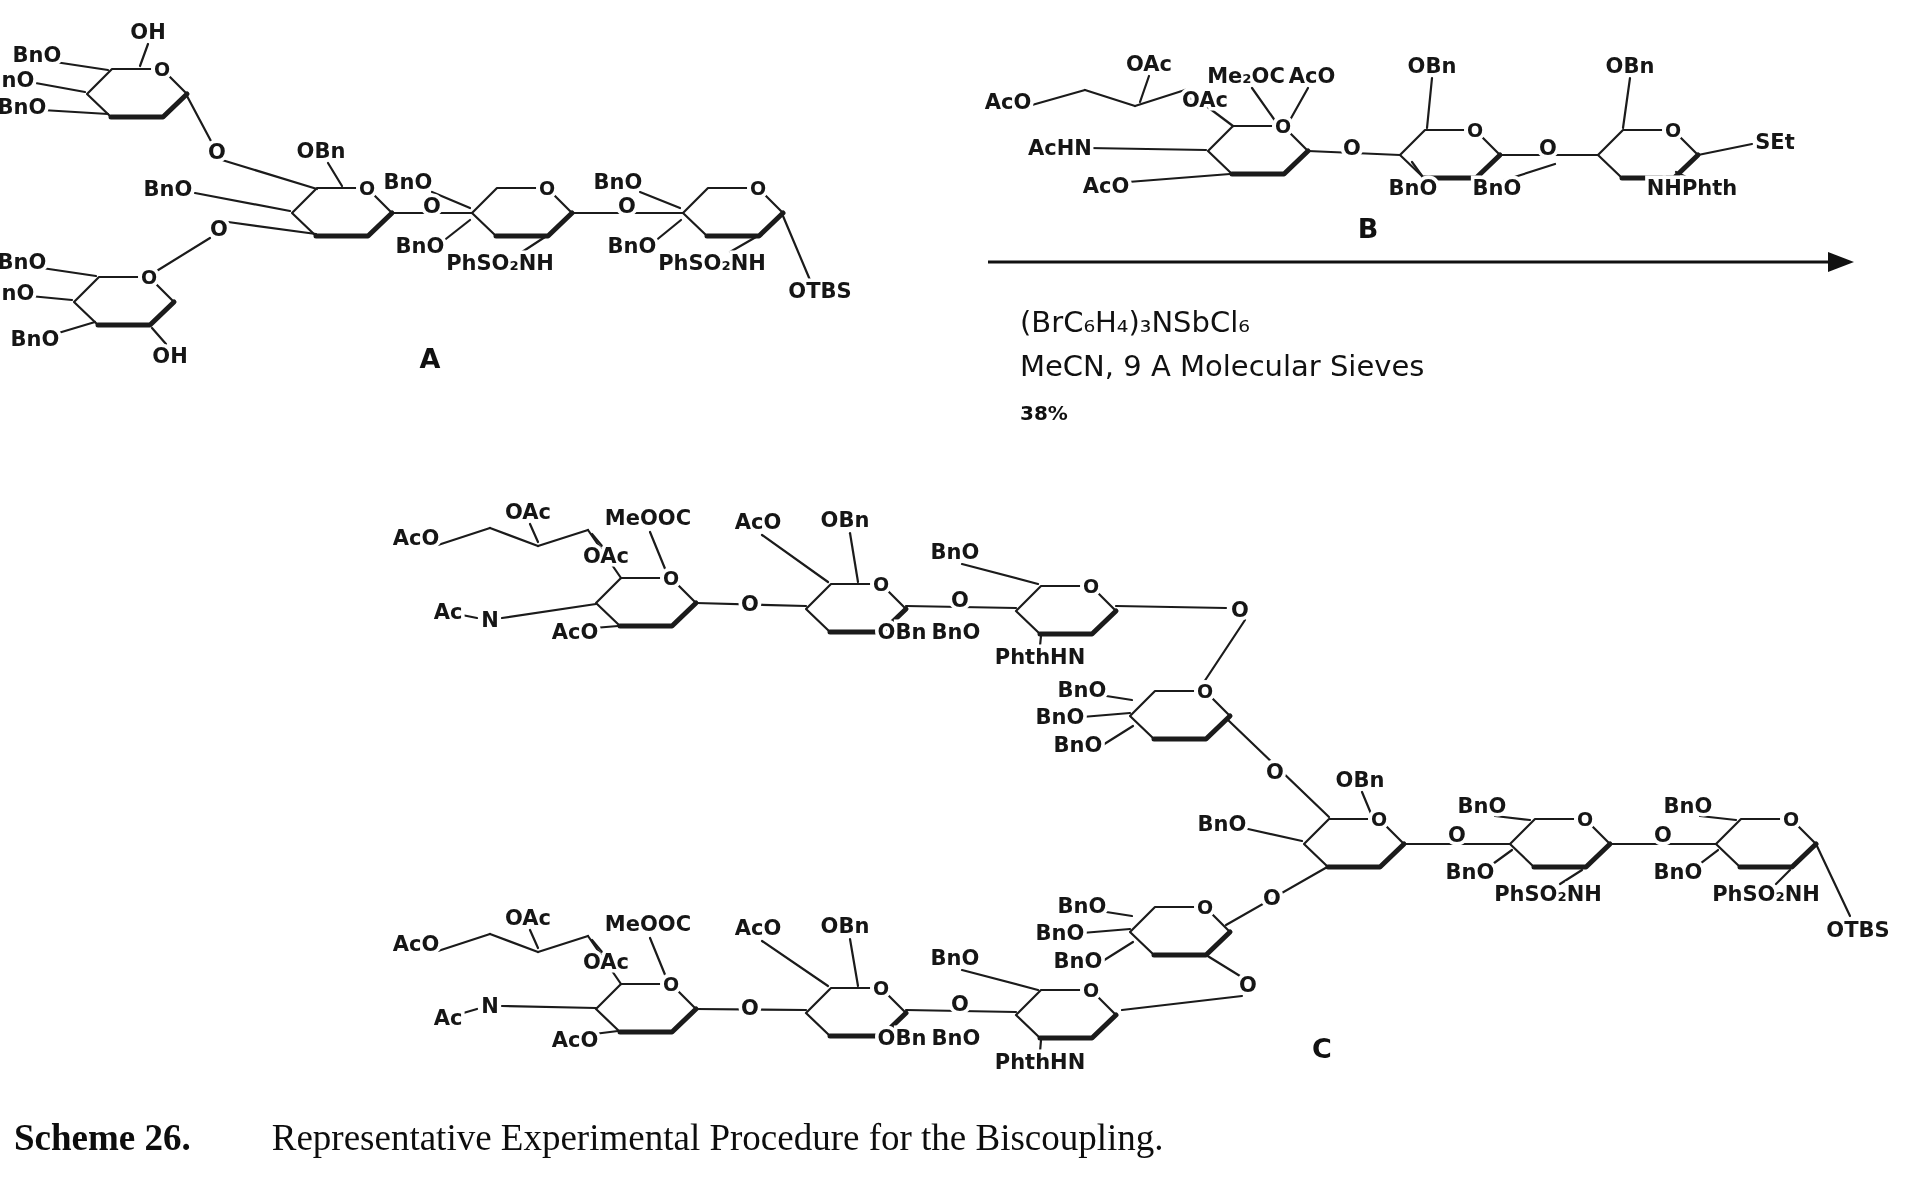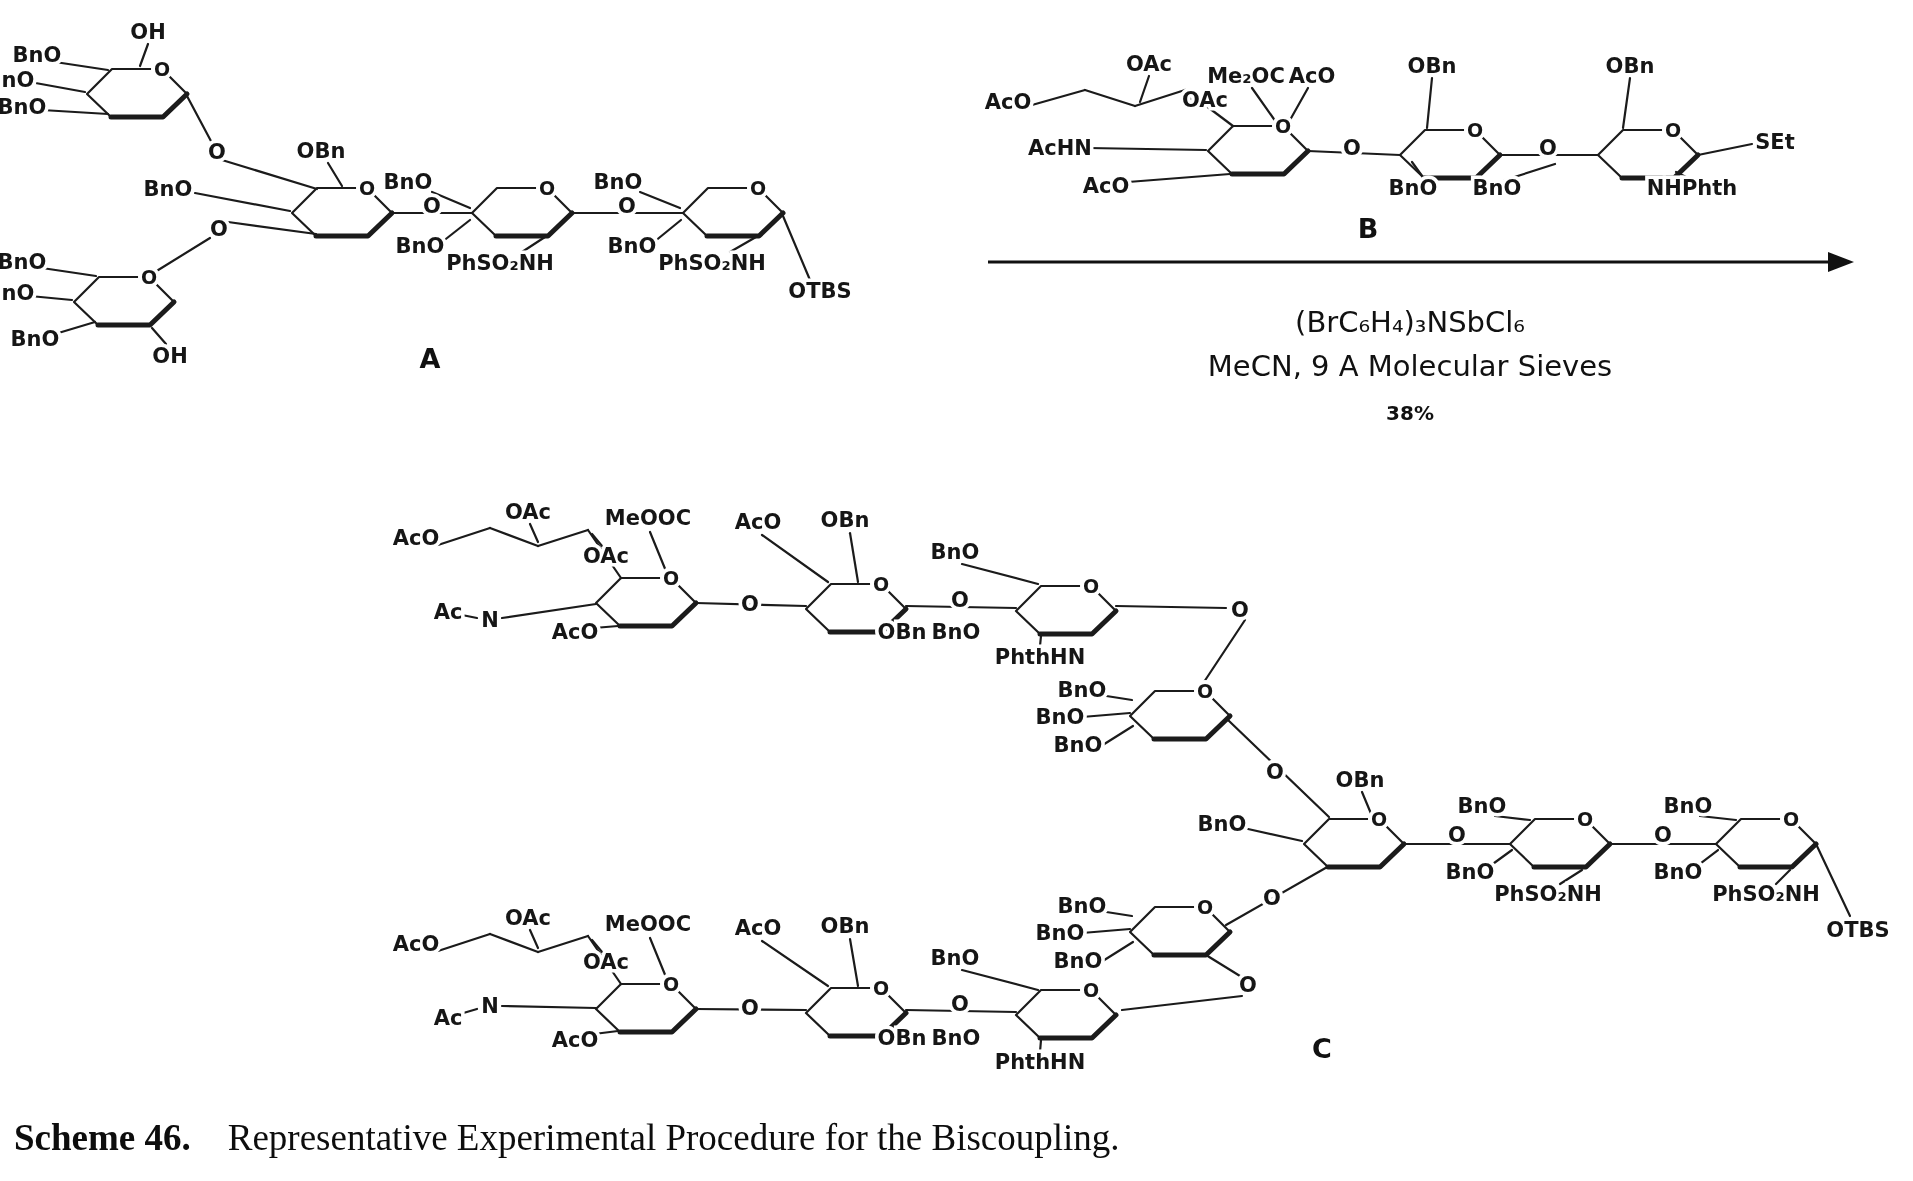--- a/index.html
+++ b/index.html
@@ -8,28 +8,28 @@
   svg text{text-anchor:middle;dominant-baseline:central;}
   .sub{font:700 21px "DejaVu Sans",sans-serif;fill:#161616;paint-order:stroke;stroke:#ffffff;stroke-width:7px;}
   .atom{font:700 19px "DejaVu Sans",sans-serif;fill:#161616;}
   .tag{font:700 27px "DejaVu Sans",sans-serif;fill:#111111;}
   .bond{stroke:#1b1b1b;stroke-width:2.2;fill:none;stroke-linecap:round;}
   .ring{fill:none;stroke:#1b1b1b;stroke-width:2.2;stroke-linejoin:round;}
   .ring-front{fill:none;stroke:#1b1b1b;stroke-width:5;stroke-linecap:round;stroke-linejoin:round;}
   .obg{fill:#ffffff;}
   .arrow-line{stroke:#111111;stroke-width:3;}
   .arrow-head{fill:#111111;}
-  #conditions{position:absolute;left:1020px;top:300px;width:780px;text-align:center;
+  #conditions{position:absolute;left:1020px;top:300px;width:780px;text-align:left;
               font-family:"DejaVu Sans",sans-serif;color:#111111;}
   #conditions .cond-line{font-size:29px;line-height:44px;font-weight:400;}
   #conditions .cond-yield{font-size:20px;line-height:50px;font-weight:700;}
   #caption{position:absolute;left:14px;top:1116px;width:1880px;
            font-family:"Liberation Serif",serif;font-size:37px;color:#0d0d0d;}
   #caption .cap-label{font-weight:700;}
-  #caption .cap-text{font-weight:400;}
+  #caption .cap-text{font-weight:400;margin-left:44px;}
 </style>
 </head>
 <body>
 
 <div id="page">
 
   <svg id="scheme-svg" width="1913" height="1181" viewBox="0 0 1913 1181" xmlns="http://www.w3.org/2000/svg" style="position:absolute;left:0;top:0;">
     <g>
       <line class="arrow-line" x1="988" y1="262" x2="1836" y2="262"></line>
       <polygon class="arrow-head" points="1854,262 1828,252 1828,272"></polygon>
@@ -304,18 +304,18 @@
       </g>
     </svg>
 
   <div id="conditions">
     <div class="cond-line">(BrC₆H₄)₃NSbCl₆</div>
     <div class="cond-line">MeCN, 9 A Molecular Sieves</div>
     <div class="cond-yield">38%</div>
   </div>
 
   <div id="caption">
-    <span class="cap-label">Scheme 46.</span>
+    <span class="cap-label">Scheme 26.</span>
     <span>&nbsp;&nbsp;</span>
     <span class="cap-text">Representative Experimental Procedure for the Biscoupling.</span>
   </div>
 
 </div>
 
 </body></html>

